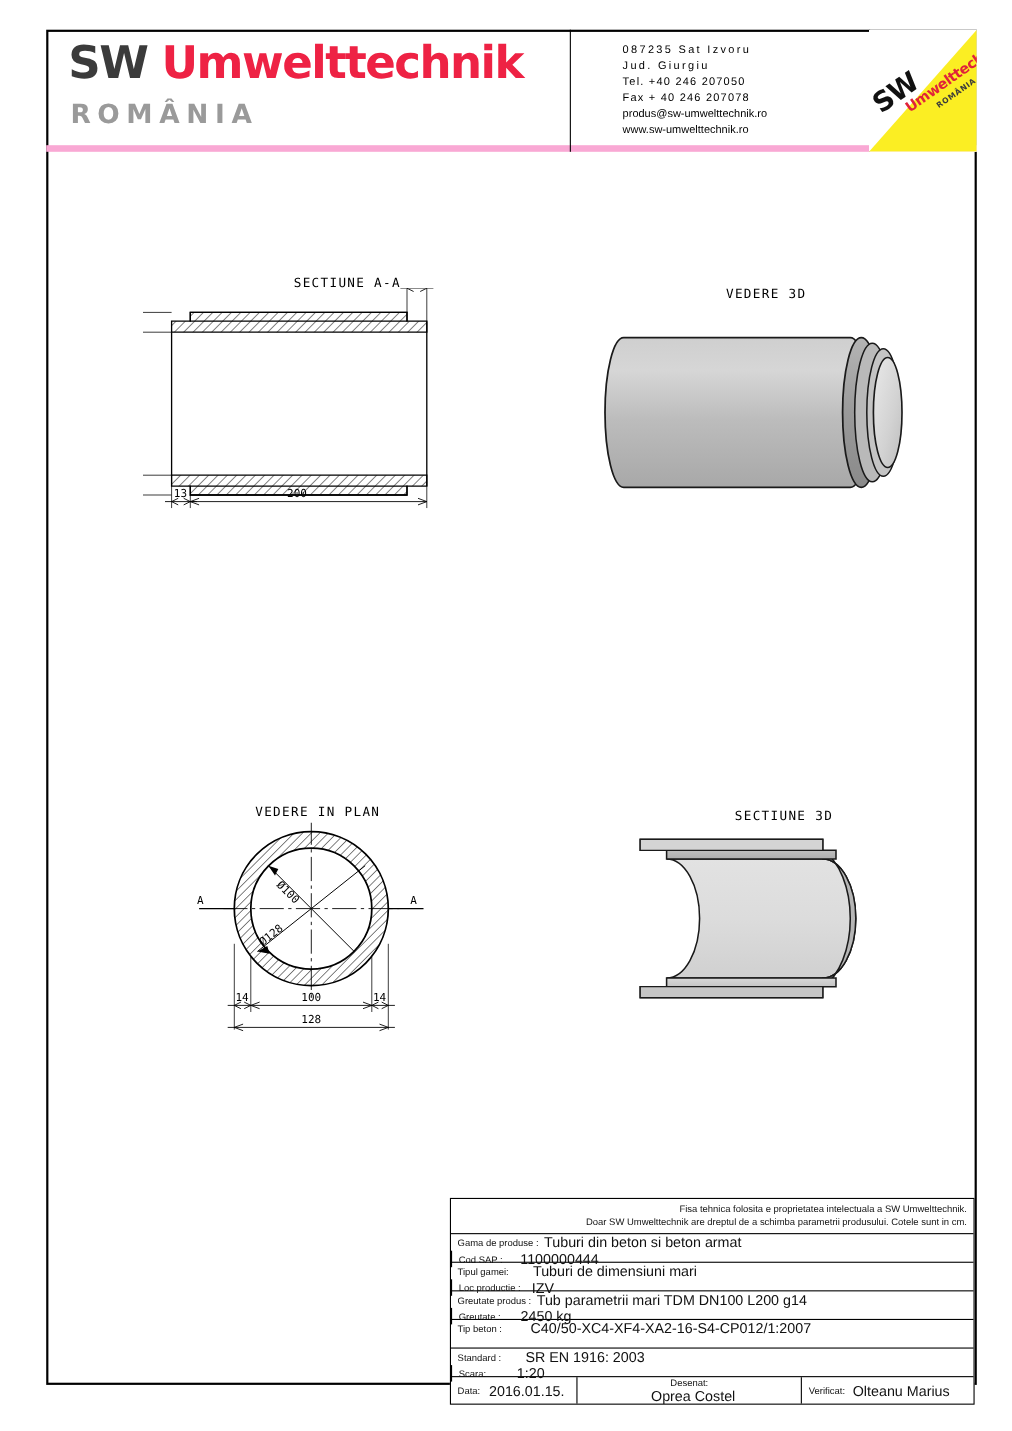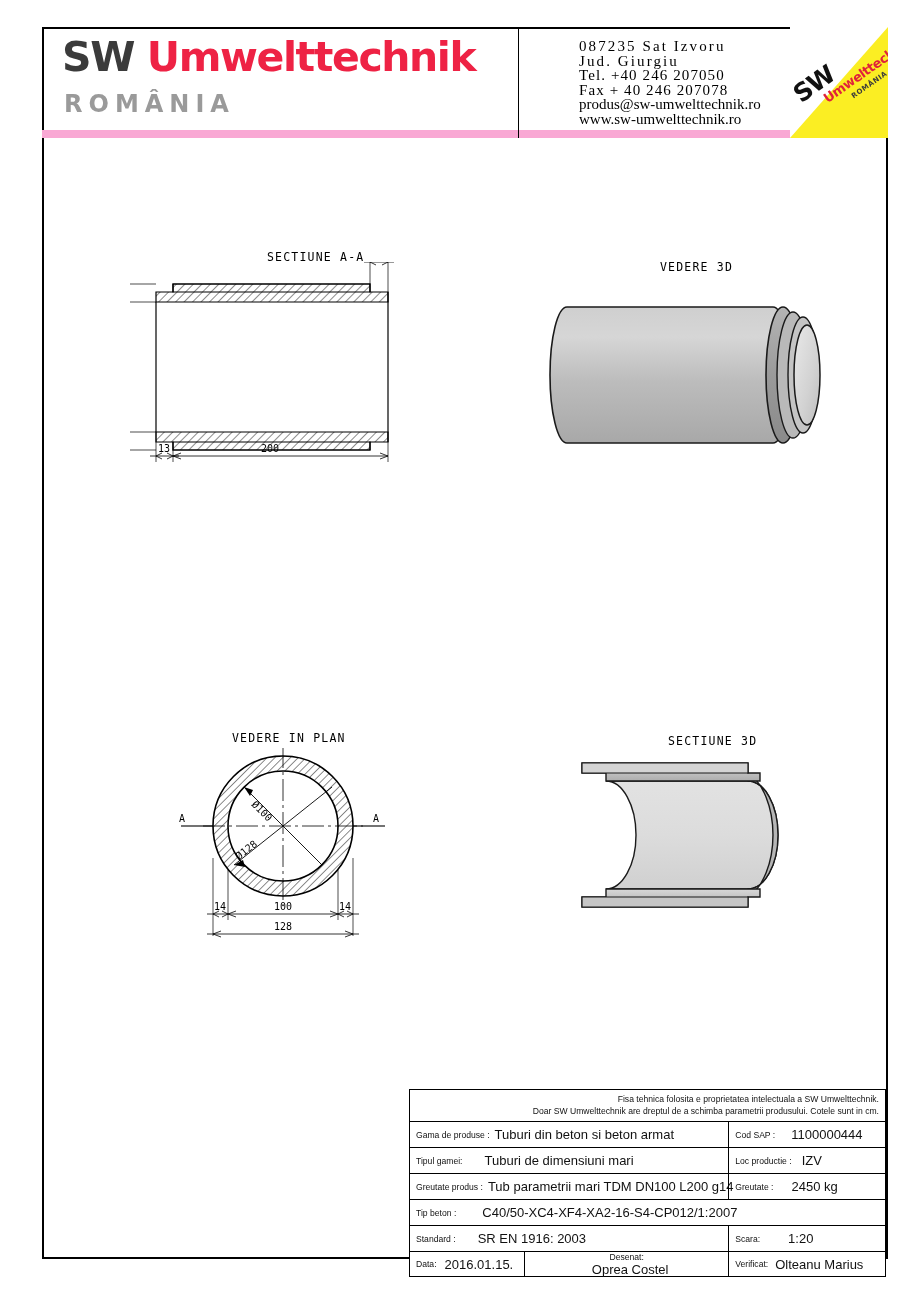--- a/index.html
+++ b/index.html
@@ -4,33 +4,33 @@
 <style>
   html,body{margin:0;padding:0;background:#ffffff;}
   body{width:920px;height:1301px;position:relative;font-family:"Liberation Sans",sans-serif;overflow:hidden;}
 
   #sheet{position:absolute;left:0;top:0;width:920px;height:1301px;background:#fff;}
 
   
   .frame{position:absolute;left:42px;top:27px;width:846px;height:1232px;border:2px solid #000;box-sizing:border-box;}
 
   
-  .header{position:absolute;left:42px;top:27px;width:846px;height:111px;box-sizing:border-box;border-bottom:8px solid #f9a8d4;}
+  .header{position:absolute;left:42px;top:27px;width:846px;height:111px;box-sizing:border-box;border-bottom:6px solid #f9a8d4;}
   .hdr-div{position:absolute;top:0;width:0;height:111px;border-left:1.5px solid #000;}
   .hdr-div.d1{left:476px;}
   .hdr-div.d2{left:748px;}
 
   .logo-cell{position:absolute;left:0;top:0;width:476px;height:111px;}
   .logo-line1{position:absolute;left:20px;top:10px;white-space:nowrap;font-weight:bold;font-size:41px;letter-spacing:-1.4px;line-height:1;font-family:"DejaVu Sans",sans-serif;}
   .logo-sw{color:#3b3b3b;}
   .logo-umw{color:#ee2244;}
   .logo-line2{position:absolute;left:22px;top:63px;color:#9a9a9a;font-weight:bold;font-size:24px;letter-spacing:6px;font-family:"DejaVu Sans",sans-serif;}
 
   .addr-cell{position:absolute;left:476px;top:0;width:272px;height:111px;}
-  .addr{position:absolute;left:61px;top:12px;font-size:15px;line-height:14.6px;color:#000;font-family:Liberation Serif, serif;}
+  .addr{position:absolute;left:48px;top:12px;font-size:10px;line-height:14.6px;color:#000;font-family:Liberation Sans, sans-serif;}
   .addr .sp{letter-spacing:2.1px;}
   .addr .sp2{letter-spacing:1.1px;}
   .addr .nm{letter-spacing:0px;}
 
   .mark-cell{position:absolute;left:748px;top:0;width:98px;height:111px;overflow:hidden;background:#fff;}
   .mark-tri{position:absolute;left:0;top:0;width:98px;height:111px;background:#fbee23;clip-path:polygon(100% 0,100% 100%,0 100%);}
   .mark-txt{position:absolute;left:6px;top:14px;width:86px;height:84px;transform:rotate(-35deg);transform-origin:50% 50%;}
   .mark-sw{position:absolute;left:0px;top:14px;font-family:"DejaVu Sans",sans-serif;font-weight:bold;font-size:25px;color:#111;letter-spacing:-1px;}
   .mark-um{position:absolute;left:22px;top:40px;font-family:"DejaVu Sans",sans-serif;font-weight:bold;font-size:13px;color:#e0223a;letter-spacing:-0.4px;}
   .mark-ro{position:absolute;left:46px;top:57px;font-family:"DejaVu Sans",sans-serif;font-weight:bold;font-size:7px;color:#3b3b3b;letter-spacing:0.6px;}
@@ -40,21 +40,21 @@
 
   
   .tblock{position:absolute;left:409px;top:1089px;width:477px;border:1.5px solid #000;box-sizing:border-box;background:#fff;text-align:right;}
   .trow{display:flex;border-top:1.2px solid #000;box-sizing:border-box;}
   .trow:first-child{border-top:none;}
   .tcell{box-sizing:border-box;padding:0 6px;display:flex;align-items:center;}
   .tcell + .tcell{border-left:1.2px solid #000;}
   .lbl{font-size:8.6px;color:#111;white-space:nowrap;}
   .val{font-size:13px;color:#111;white-space:nowrap;}
   .note{padding:4px 6px 4px 6px;font-size:8.6px;line-height:11.5px;color:#111;}
-  .h26{height:26px;}
+  .h26{height:26px;flex-direction:column;}
   .h25{height:25px;}
 
   
   .svgwrap{position:absolute;}
   text.dim{font-family:"DejaVu Sans Mono",monospace;font-size:10px;fill:#000;}
 </style>
 </head>
 <body>
 
 <div id="sheet">

